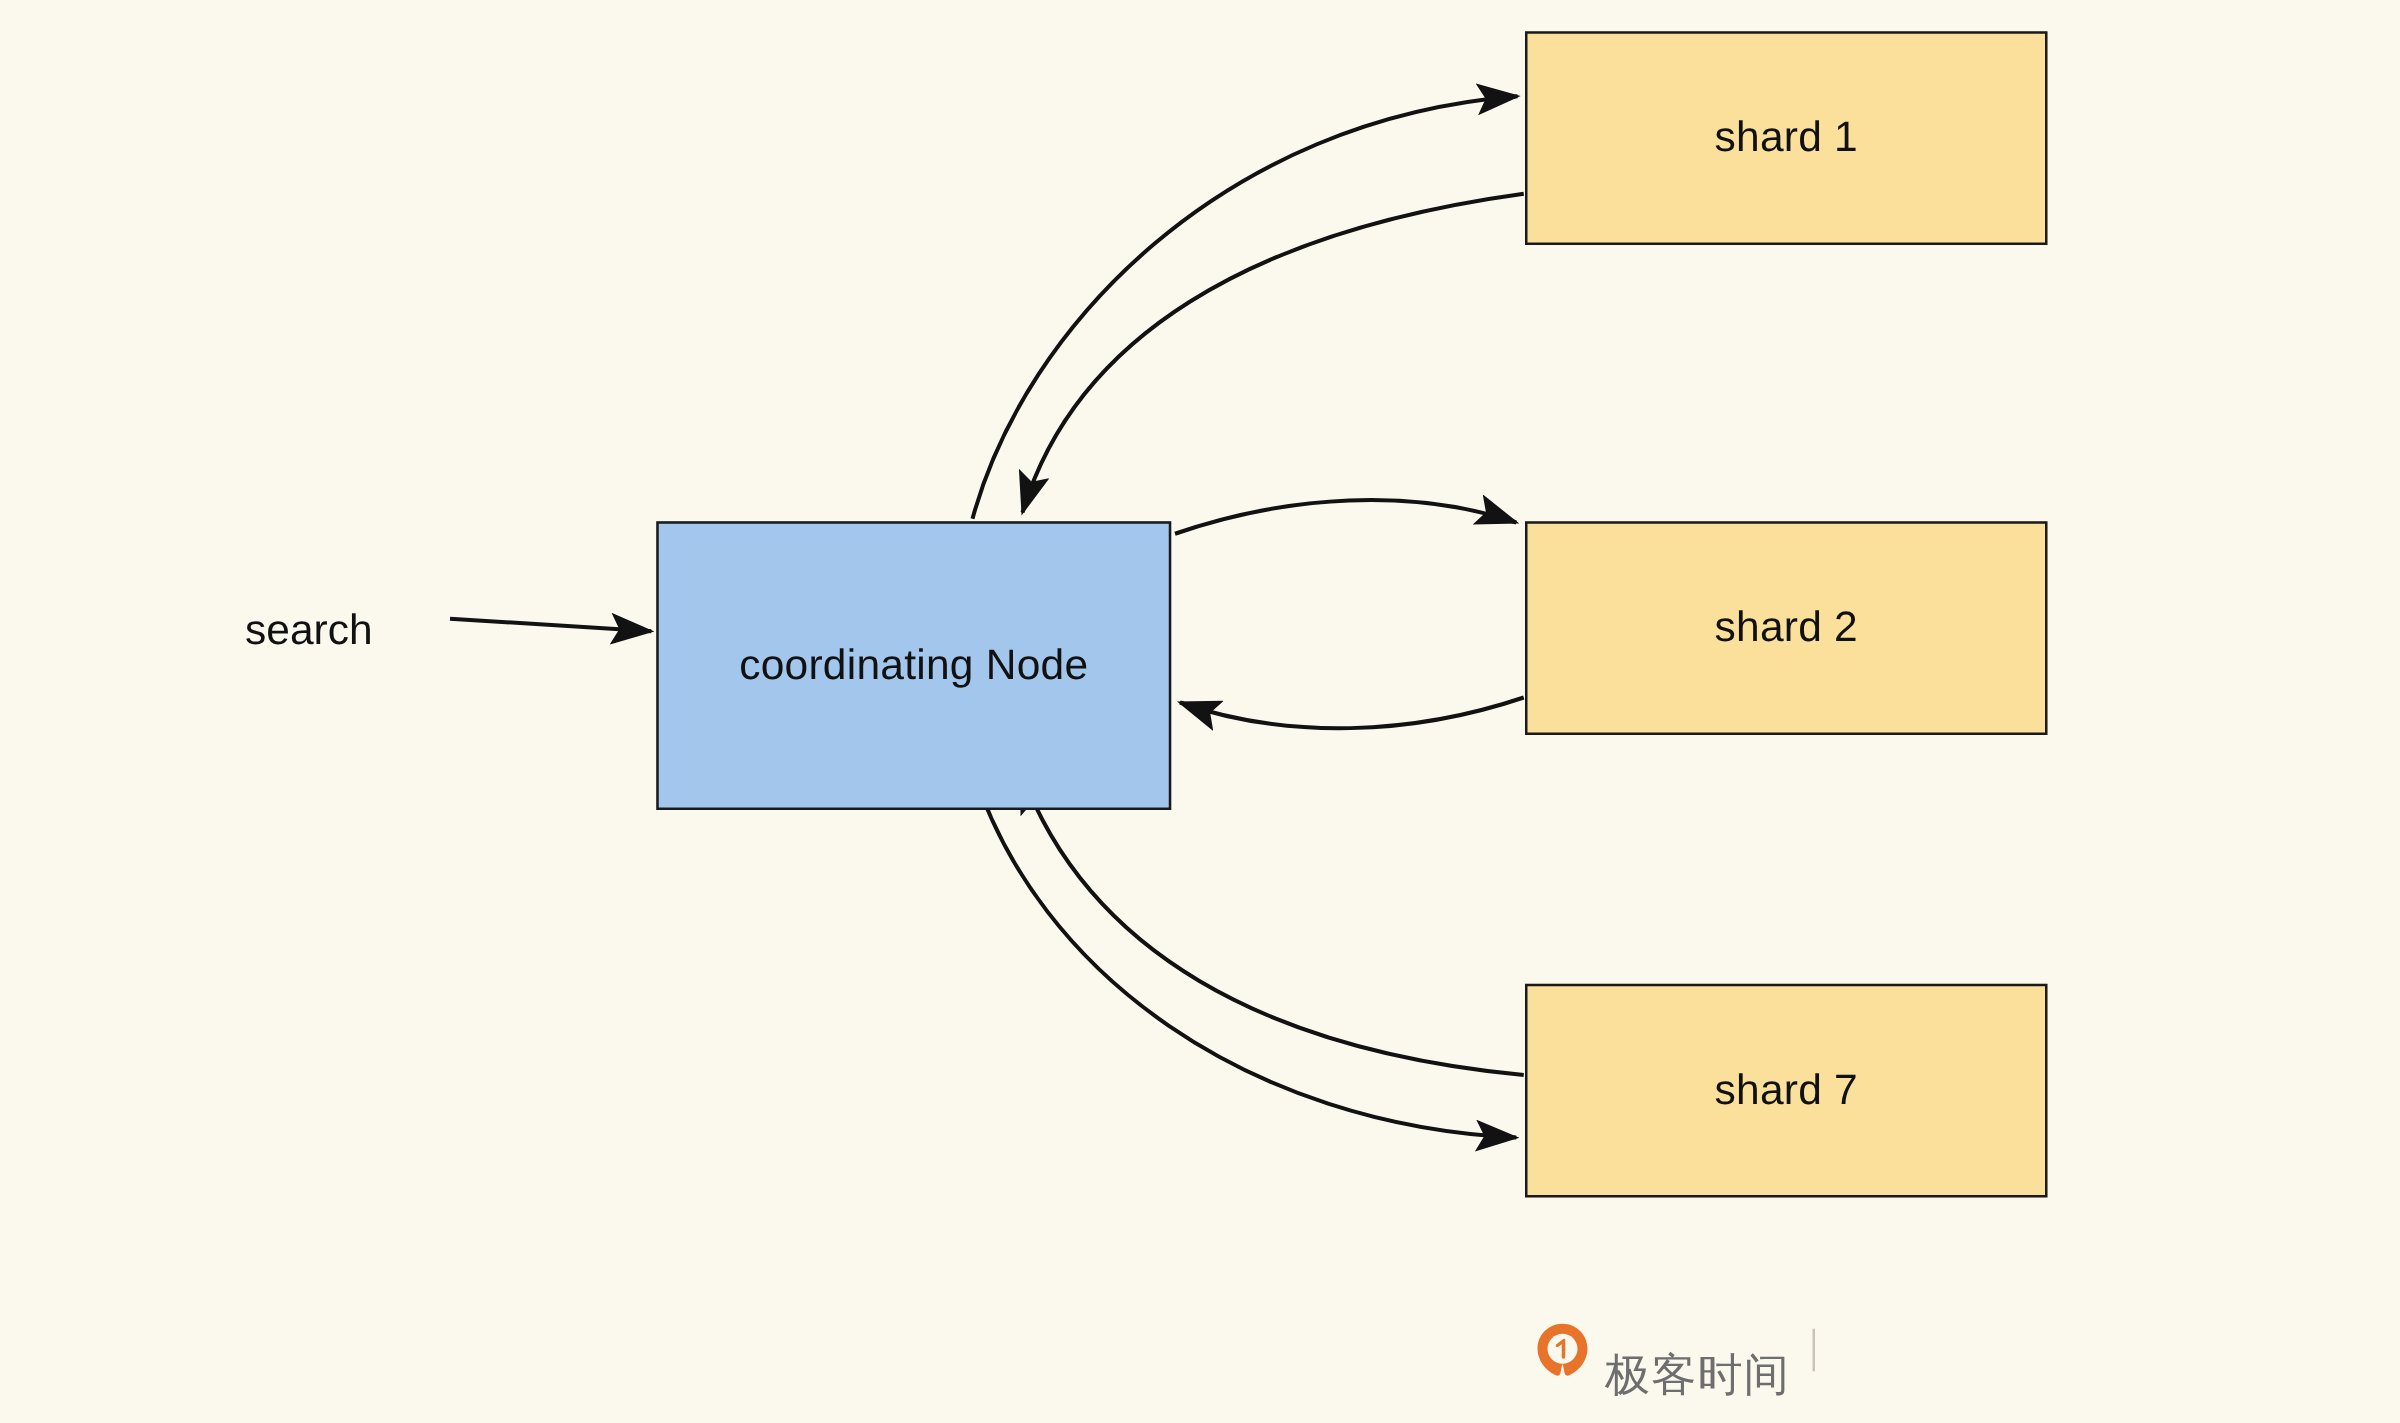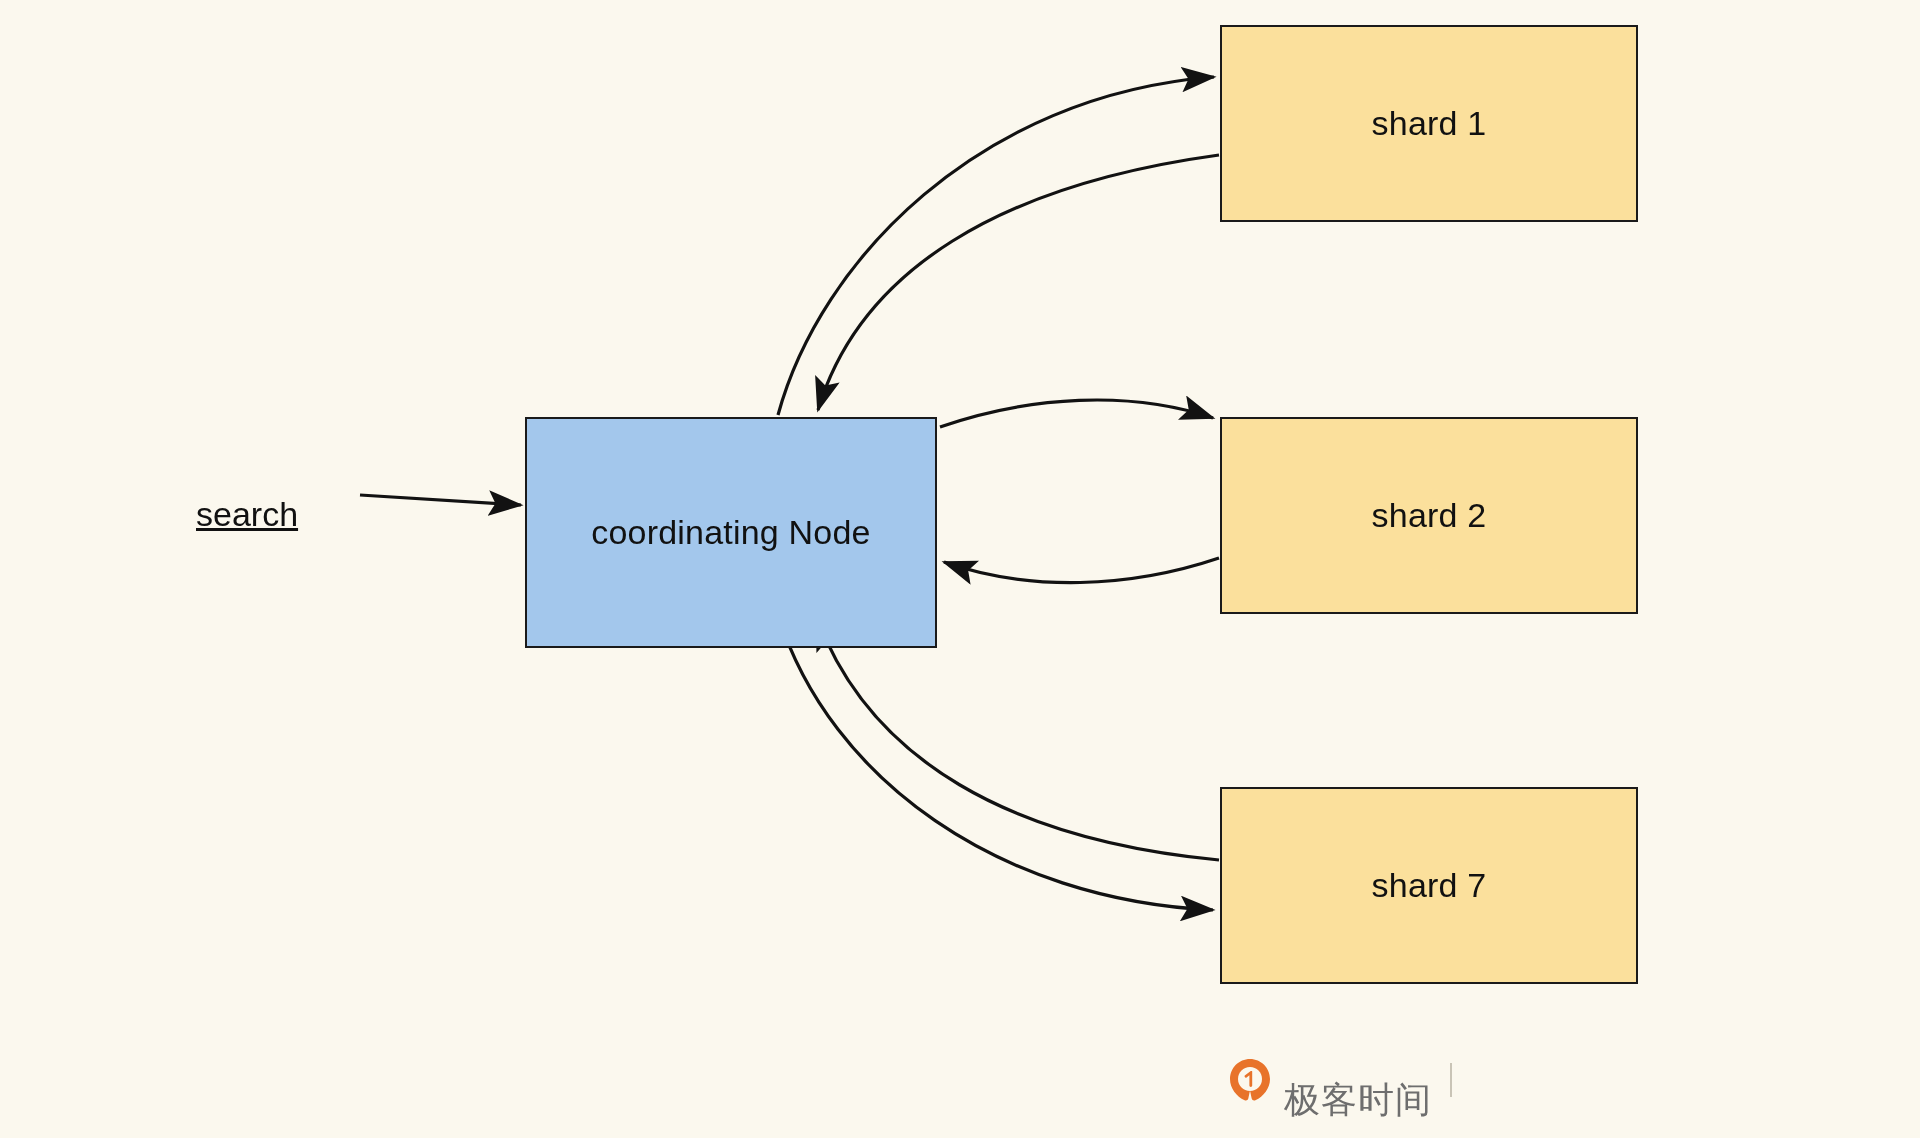--- a/index.html
+++ b/index.html
@@ -46,36 +46,35 @@
     background: #A3C7EC;
     left: 525px;
     top: 417px;
     width: 412px;
     height: 231px;
   }
   .node.shard {
     background: #FBE09C;
     left: 1220px;
     width: 418px;
-    height: 197px;
+    height: 171px;
   }
   .node.shard1 { top: 25px; }
   .node.shard2 { top: 417px; }
   .node.shard3 { top: 787px; }
 
   .free-label {
     position: absolute;
     font-size: 34px;
     color: #111111;
     white-space: nowrap;
   }
   #search-label {
     left: 196px;
-    top: 495px;
-    text-decoration: underline;
+    top: 485px;
   }
 
   #watermark {
     position: absolute;
     left: 1228px;
     top: 1052px;
     display: flex;
     align-items: center;
     height: 56px;
   }

